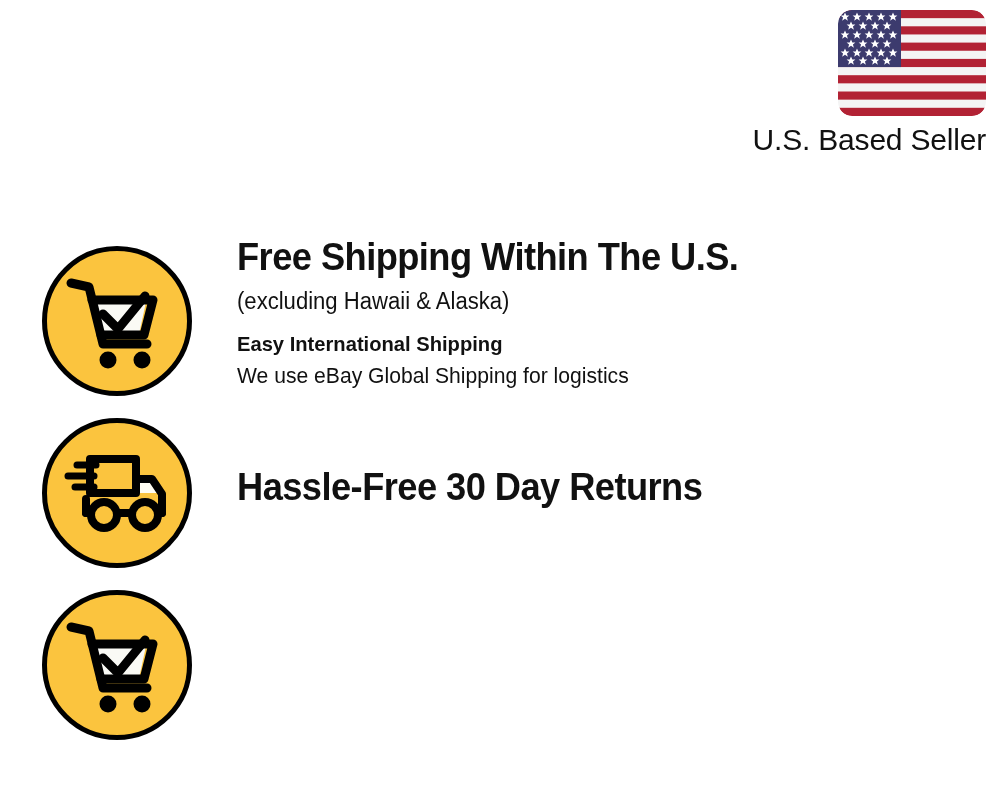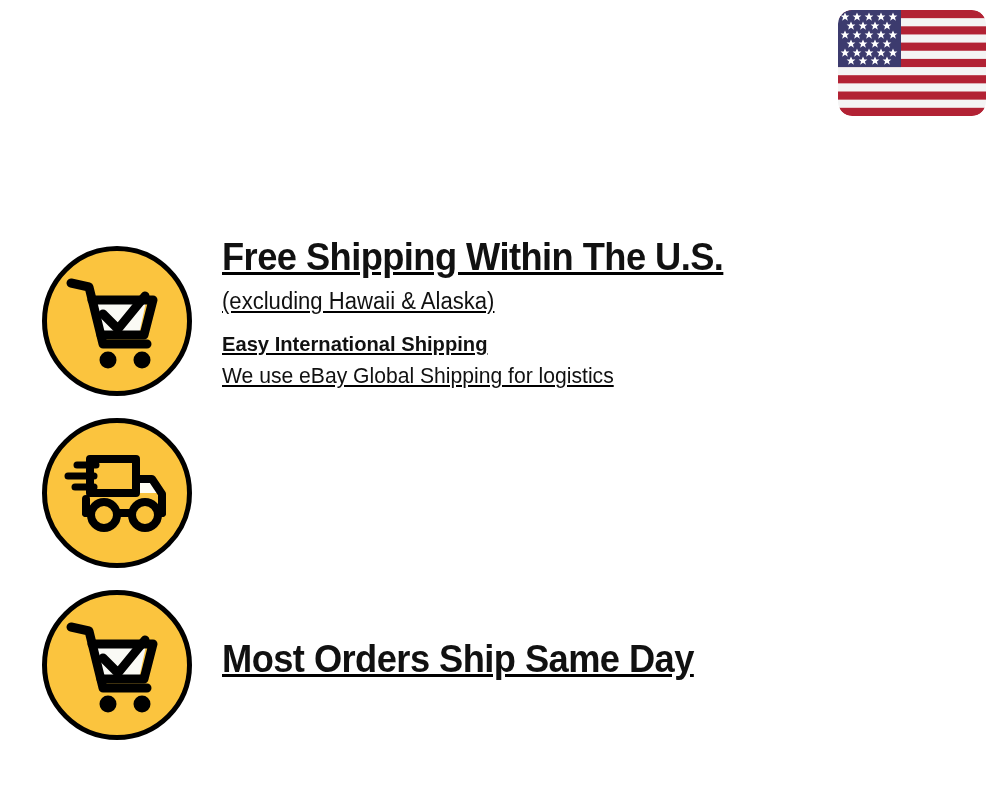--- a/index.html
+++ b/index.html
@@ -124,23 +124,22 @@
     border: 5px solid #000000;
     box-sizing: border-box;
     display: flex;
     align-items: center;
     justify-content: center;
   }
   .feature-badge svg { display: block; }
 
   .feature-text {
     flex: 1 1 auto;
-    margin-left: 25px;
+    margin-left: 40px;
     padding-top: 2px;
-    text-decoration: underline;
   }
 
   .feature-heading {
     font-size: 39px;
     line-height: 46px;
     font-weight: bold;
     letter-spacing: -0.6px;
     color: #111111;
     transform: scaleX(0.93);
     transform-origin: left center;
@@ -236,20 +235,21 @@
             <use href="#star5" x="43" y="43"></use>
             <use href="#star5" x="55" y="43"></use>
             <use href="#star5" x="13" y="51"></use>
             <use href="#star5" x="25" y="51"></use>
             <use href="#star5" x="37" y="51"></use>
             <use href="#star5" x="49" y="51"></use>
           </g>
         </g>
       </svg>
     </span>
+    <span id="seller-label">U.S. Based Seller</span>
   </div>
 
 </div>
 
 <div class="feature-row" id="feature-row-0">
   <div class="feature-icon-wrap">
     <div class="feature-badge">
       <svg width="104" height="98" viewBox="0 0 104 98" xmlns="http://www.w3.org/2000/svg">
         <polygon points="29,30 81,30 74,62 36,62" fill="#FAFAF5"></polygon>
         <path d="M6 11 L24 15 L38 72 L82 72" fill="none" stroke="#000000" stroke-width="9" stroke-linecap="round" stroke-linejoin="round"></path>
@@ -277,31 +277,31 @@
         <path d="M72 28 L88 28 L98 43 L98 62 L22 62 L22 48" fill="none" stroke="#000000" stroke-width="8" stroke-linecap="round" stroke-linejoin="round"></path>
         <line x1="22" y1="62" x2="98" y2="62" stroke="#000000" stroke-width="8" stroke-linecap="round"></line>
         <circle cx="40" cy="64" r="13" fill="#fbc43e" stroke="#000000" stroke-width="8"></circle>
         <circle cx="81" cy="64" r="13" fill="#fbc43e" stroke="#000000" stroke-width="8"></circle>
         <line x1="13" y1="14" x2="32" y2="14" stroke="#000000" stroke-width="7" stroke-linecap="round"></line>
         <line x1="4" y1="25" x2="30" y2="25" stroke="#000000" stroke-width="7" stroke-linecap="round"></line>
         <line x1="11" y1="36" x2="30" y2="36" stroke="#000000" stroke-width="7" stroke-linecap="round"></line>
       </svg>
     </div>
   </div>
+  <div class="feature-text">
+    <div class="feature-heading">Hassle-Free 30 Day Returns</div>
+  </div>
 </div>
 
 <div class="feature-row" id="feature-row-2">
   <div class="feature-icon-wrap">
     <div class="feature-badge">
       <svg width="104" height="98" viewBox="0 0 104 98" xmlns="http://www.w3.org/2000/svg">
         <polygon points="29,30 81,30 74,62 36,62" fill="#FAFAF5"></polygon>
         <path d="M6 11 L24 15 L38 72 L82 72" fill="none" stroke="#000000" stroke-width="9" stroke-linecap="round" stroke-linejoin="round"></path>
         <path d="M27 28 L88 28 L79 63 L36 63" fill="none" stroke="#000000" stroke-width="9" stroke-linecap="round" stroke-linejoin="round"></path>
         <path d="M38 42 L53 57 L80 24" fill="none" stroke="#000000" stroke-width="9" stroke-linecap="round" stroke-linejoin="round"></path>
         <circle cx="43" cy="88" r="8.5" fill="#000000"></circle>
         <circle cx="77" cy="88" r="8.5" fill="#000000"></circle>
       </svg>
     </div>
   </div>
-  <div class="feature-text">
-    <div class="feature-heading">Most Orders Ship Same Day</div>
-  </div>
 </div>
 
 </body></html>

